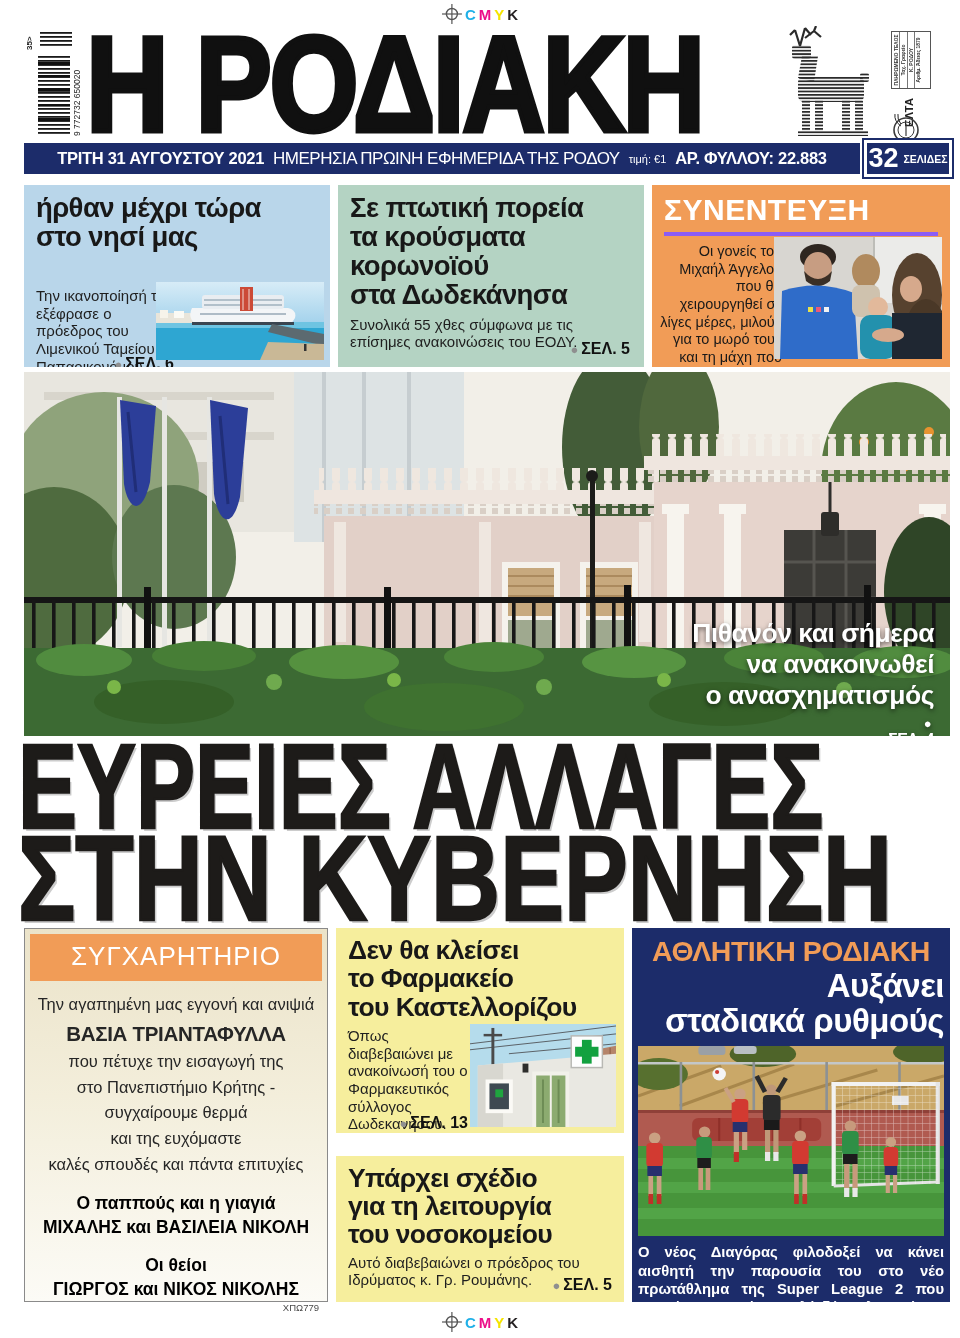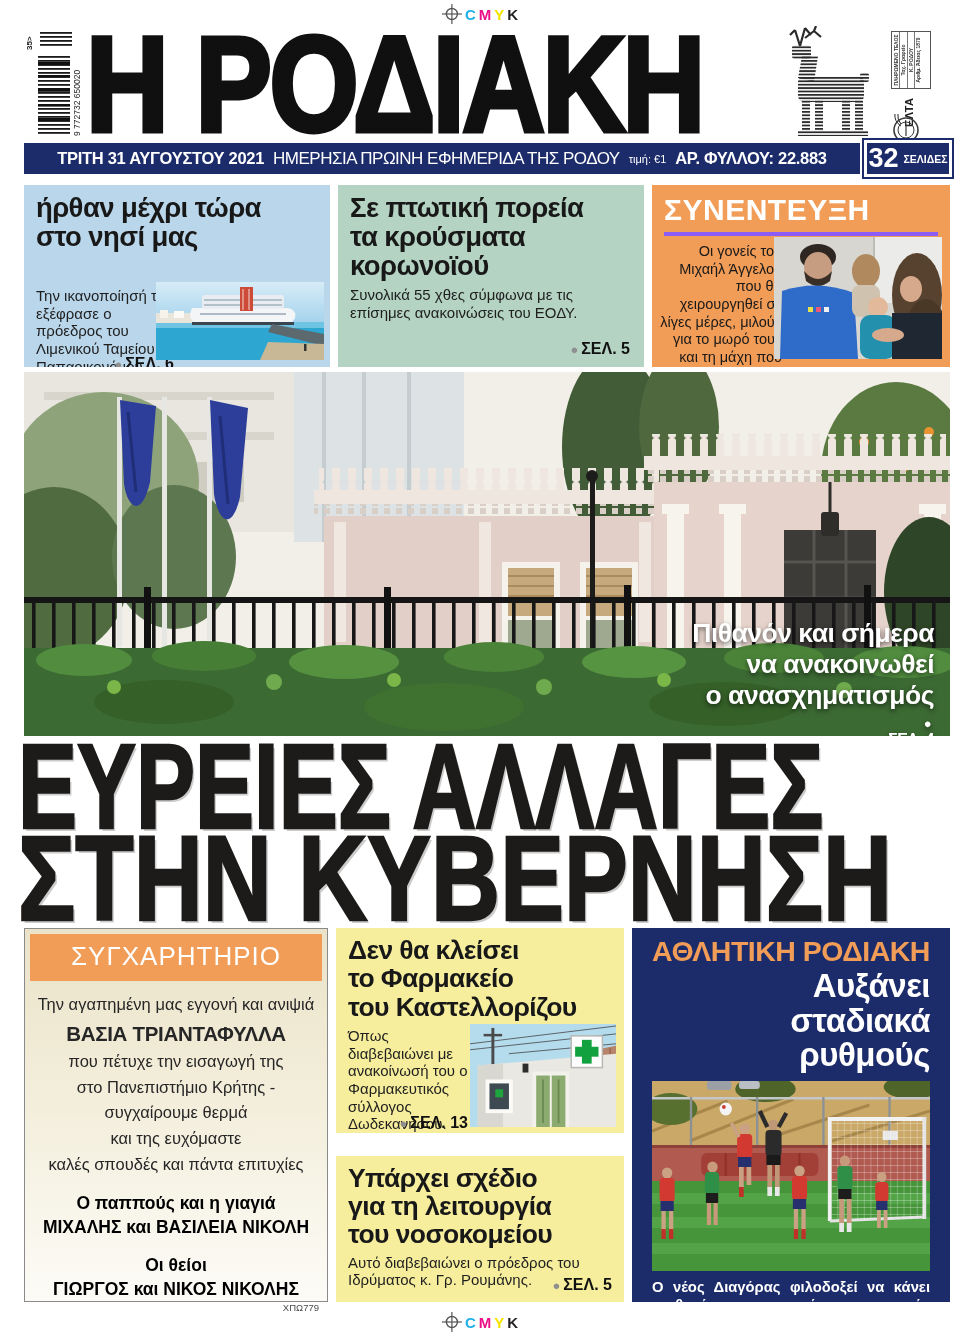--- a/index.html
+++ b/index.html
@@ -107,21 +107,21 @@
   .ybox.pharmacy { height:207px; }
   .ybox.hospital { height:148px; }
   .ytitle { font-size:26.5px; font-weight:bold; line-height:1.07; letter-spacing:-0.6px; color:#181818; }
   .ytitle span { display:block; }
   .ph-body { position:absolute; left:12px; top:99px; width:122px; }
   .ph-ref { position:absolute; left:12px; top:186px; width:120px; text-align:right; }
   .ph-photo { position:absolute; right:8px; top:96px; width:146px; height:103px; }
   .ho-body { margin-top:5px; width:262px; }
   .ho-ref { position:absolute; right:12px; bottom:8px; }
 
-  .sports { flex:1; background:#1c2c6a; color:#fff; padding:7px 20px; position:relative; }
+  .sports { flex:1; background:#1c2c6a; color:#fff; padding:7px 6px; position:relative; }
   .sports-kicker { color:#f19c57; font-size:28.5px; font-weight:bold; text-align:center; letter-spacing:-0.5px; }
   .sports-title { text-align:right; font-size:33px; font-weight:bold; line-height:1.05; letter-spacing:-0.5px; margin-top:1px; }
   .sports-title span { display:block; }
   .sports-photo { width:100%; height:190px; margin:8px 0 7px; }
   .sports-body { font-size:14.8px; font-weight:bold; line-height:1.24; text-align:justify; }
 </style>
 </head>
 <body>
 
 <div class="page">
@@ -251,20 +251,21 @@
           <rect x="148" y="62" width="2.5" height="7" fill="#333"></rect>
         </svg>
       </div>
     </div>
 
     <div class="story covid">
       <div class="story-title">
         <span>Σε πτωτική πορεία</span>
         <span>τα κρούσματα</span>
         <span>κορωνοϊού</span>
+        <span>στα Δωδεκάνησα</span>
       </div>
       <div class="s-body covid-body">Συνολικά 55 χθες σύμφωνα με τις επίσημες ανακοινώσεις του ΕΟΔΥ.</div>
       <div class="covid-ref">
         <span class="bullet">●</span><span class="pref">ΣΕΛ. 5</span>
       </div>
     </div>
 
     <div class="story interview">
       <div class="kicker">ΣΥΝΕΝΤΕΥΞΗ</div>
       <div class="int-body">Οι γονείς του Μιχαήλ Άγγελου που θα χειρουργηθεί σε λίγες μέρες, μιλούν για το μωρό τους και τη μάχη που θα δώσει για τη ζωή</div>

